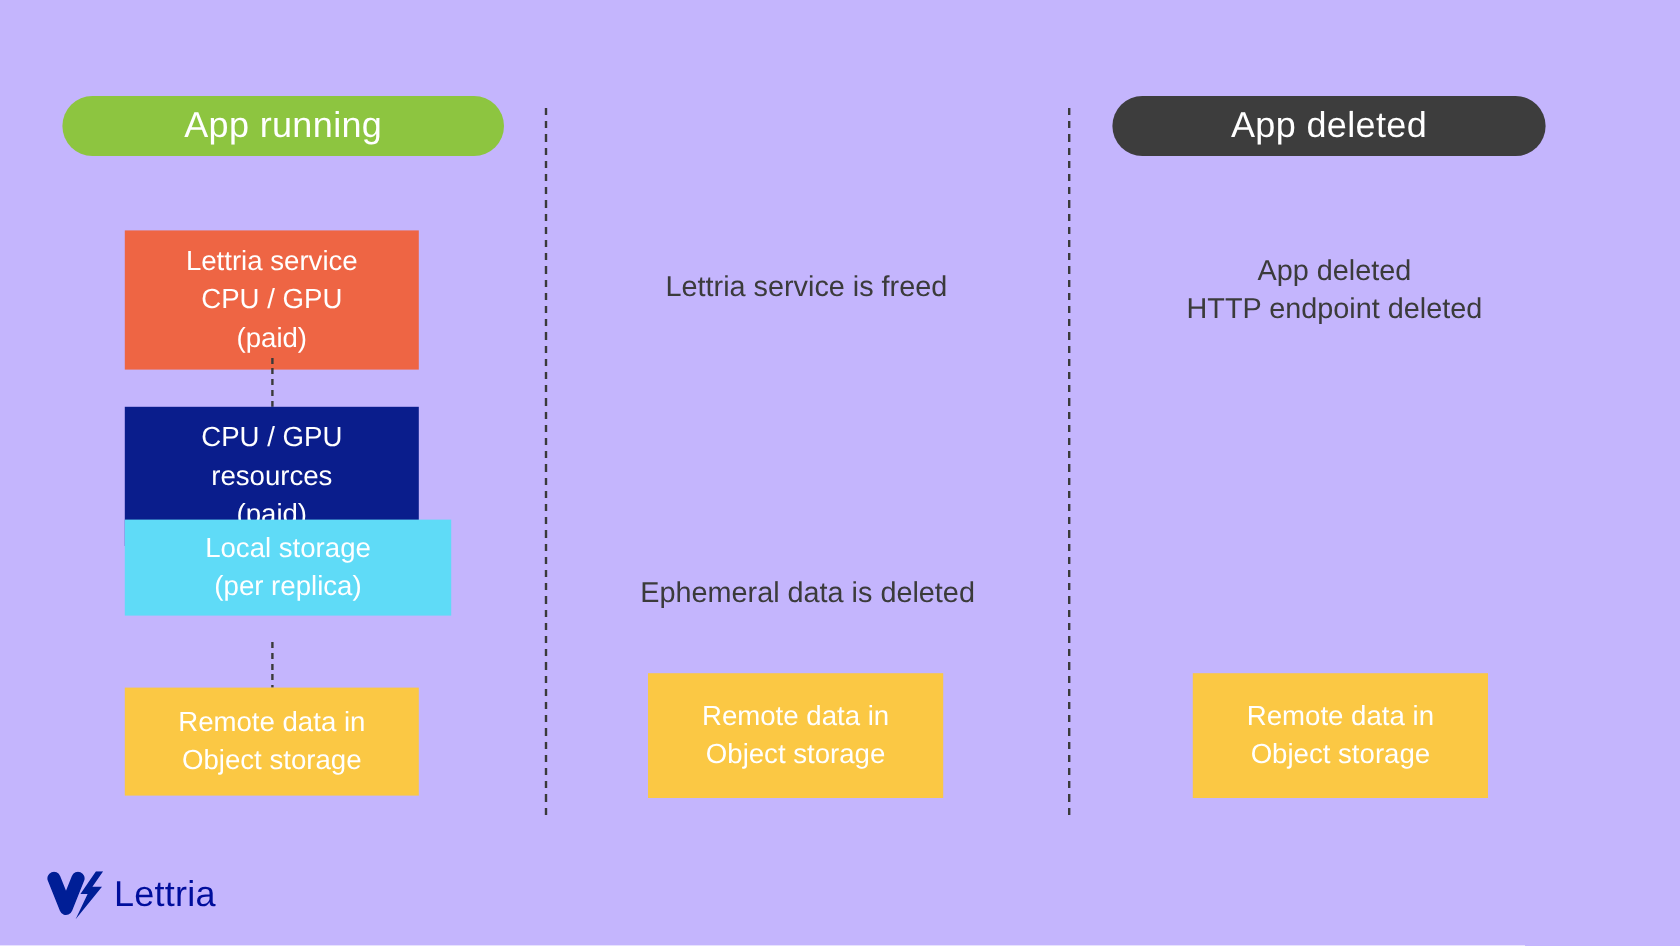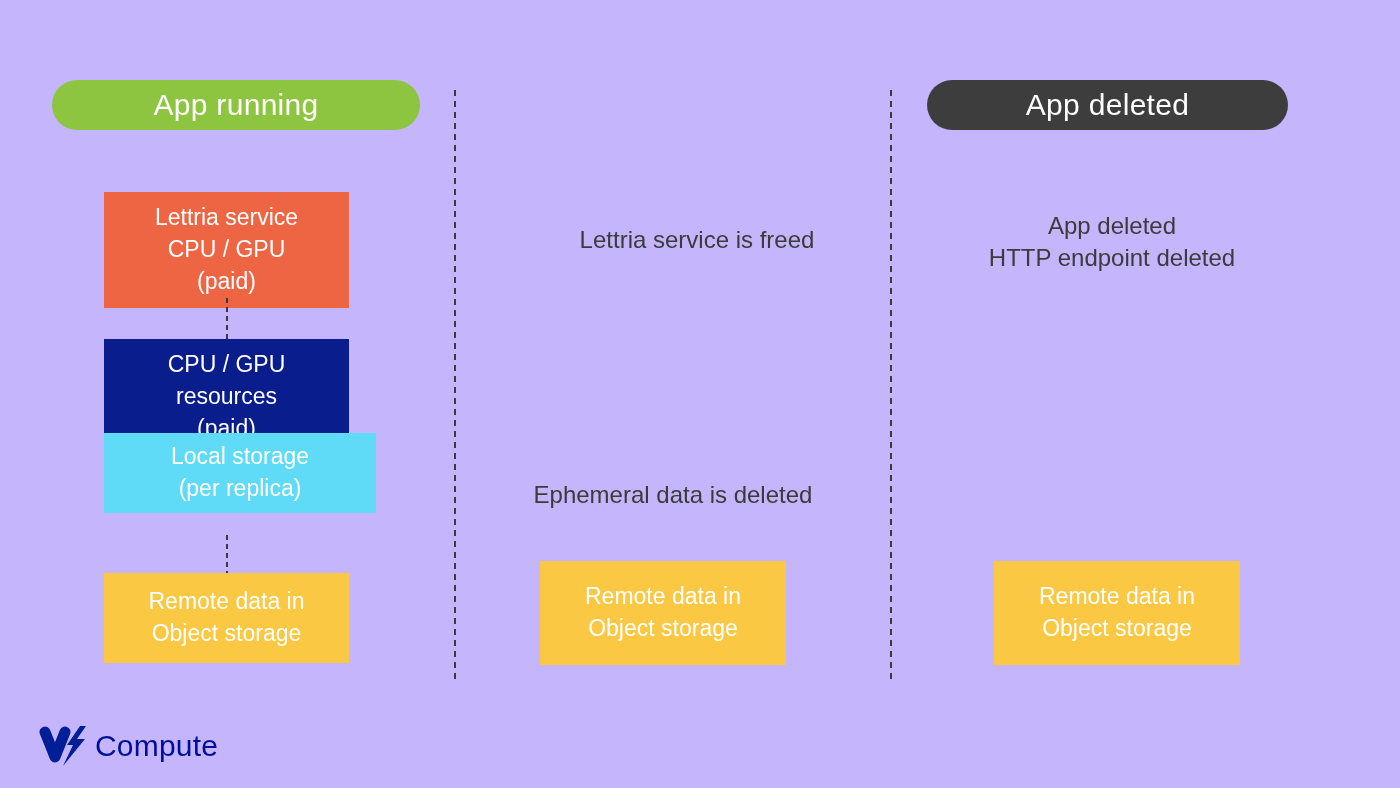--- a/index.html
+++ b/index.html
@@ -49,21 +49,21 @@
 
   
   .note {
     position: absolute;
     text-align: center;
     color: #3B3B3B;
     font-size: 24px;
     line-height: 32px;
     white-space: pre-line;
   }
-  #n-lettria-freed   { left: 484px; top: 224px; width: 426px; text-align: center; }
+  #n-lettria-freed   { left: 459px; top: 224px; width: 426px; text-align: center; }
   #n-compute-freed   { left: 460px; top: 377px; width: 426px; }
   #n-ephemeral       { left: 460px; top: 479px; width: 426px; }
   #n-app-deleted     { left: 900px; top: 210px; width: 424px; }
 
   
   .vdash {
     position: absolute;
     width: 2px;
     background: repeating-linear-gradient(to bottom, #3a3a3a 0 6px, transparent 6px 11px);
   }
@@ -133,16 +133,16 @@
   <div class="box" id="b-remote3">Remote data in
 Object storage</div>
 
   <div class="logo">
     <span style="display:inline-flex;">
       <svg width="48" height="40" viewBox="0 0 48 40" aria-hidden="true">
         <path d="M7 6 L17 31 L27 6" fill="none" stroke="#001E96" stroke-width="11" stroke-linecap="round" stroke-linejoin="round"></path>
         <path d="M42 0 L29 19 L35 19 L25 40 L47 13 L39 13 L48 0 Z" fill="#001E96"></path>
       </svg>
     </span>
-    <span class="logo-text">Compute</span>
+    <span class="logo-text">Lettria</span>
   </div>
 
 </div>
 
 </body></html>

